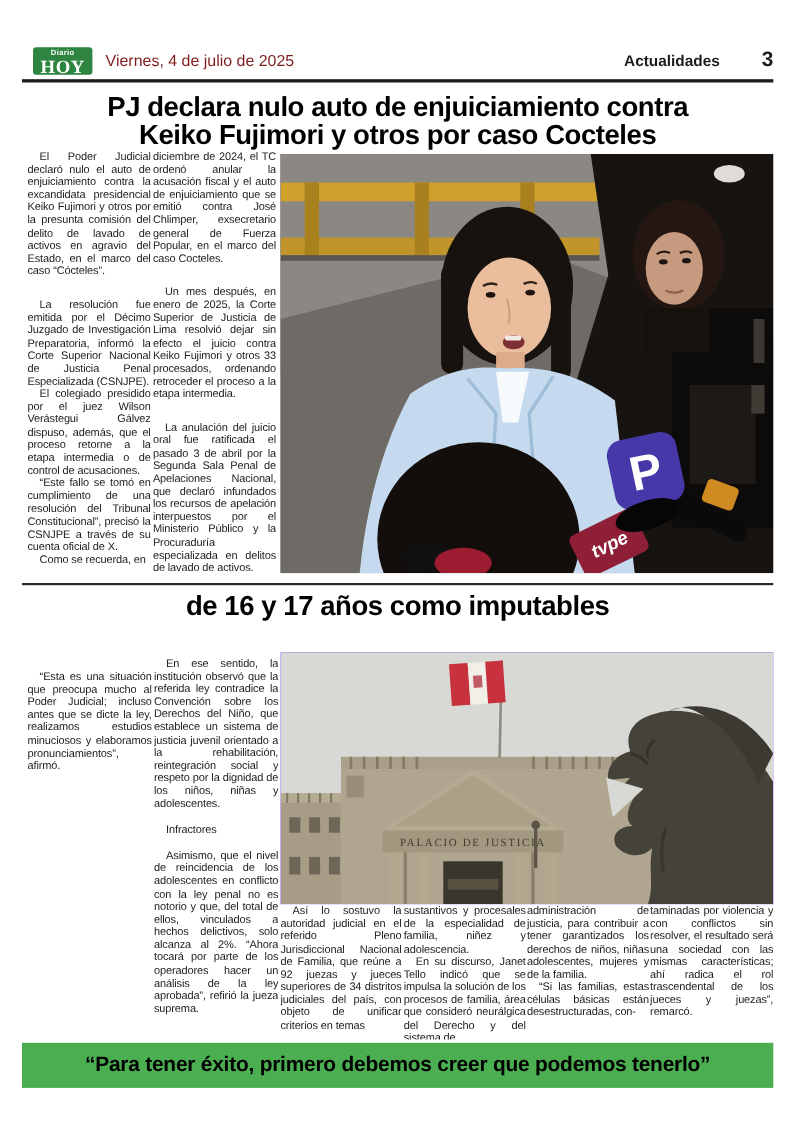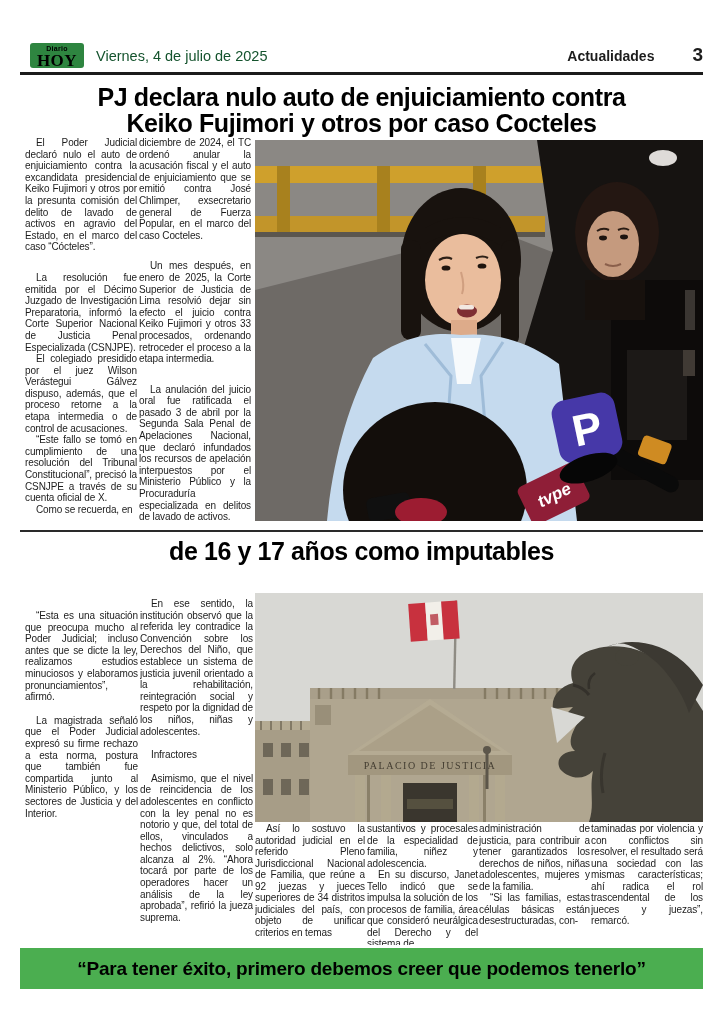--- a/index.html
+++ b/index.html
@@ -5,25 +5,25 @@
   html,body{margin:0;padding:0;}
   body{
     width:723px;height:1024px;background:#ffffff;position:relative;
     font-family:"Liberation Sans", sans-serif;color:#1c1c1c;
     -webkit-font-smoothing:antialiased;overflow:hidden;
   }
   .abs{position:absolute;}
   
   .logo{
     left:30px;top:43px;width:54px;height:25px;background:#2E8540;border-radius:3px;
-    color:#000000;text-align:center;line-height:1;
+    color:#ffffff;text-align:center;line-height:1;
   }
   .logo .lt{font-size:7px;font-weight:bold;padding-top:2px;letter-spacing:.3px;}
   .logo .lm{font-family:"Liberation Serif", serif;font-size:17px;font-weight:bold;letter-spacing:.5px;margin-top:0px;}
-  .date{left:96px;top:48px;font-size:14.5px;color:#14532d;}
+  .date{left:96px;top:48px;font-size:14.5px;color:#7f1d1d;}
   .section-wrap{right:20px;top:44px;display:flex;gap:38px;align-items:baseline;}
   .section{font-size:14px;font-weight:bold;}
   .pagenum{font-size:19px;font-weight:bold;}
   .hrule{left:20px;width:683px;height:3px;background:#1b1b1b;}
   .thinrule{left:20px;width:683px;height:1.5px;background:#2a2a2a;}
   
   .headline{left:20px;width:683px;text-align:center;font-weight:bold;
     font-size:25px;line-height:26px;letter-spacing:-0.4px;color:#000000;}
   
   .col{font-size:10px;line-height:11.6px;text-align:justify;overflow:hidden;letter-spacing:-0.12px;}
@@ -160,21 +160,20 @@
   </figure>
 
   <div class="abs thinrule" style="top:530px;"></div>
 
   <div class="abs headline" style="top:538px;">
     <div>de 16 y 17 años como imputables</div>
   </div>
 
   <div class="abs col" style="left:25px;top:598px;width:113px;height:348px;">
     <p class="gap">“Esta es una situación que preocupa mucho al Poder Judicial; incluso antes que se dicte la ley, realizamos estudios minuciosos y elaboramos pronunciamientos”, afirmó.</p>
-    <p class="gap">La magistrada señaló que el Poder Judicial expresó su firme rechazo a esta norma, postura que también fue compartida junto al Ministerio Público, y los sectores de Justicia y del Interior.</p>
   </div>
 
   <div class="abs col" style="left:140px;top:598px;width:113px;height:348px;">
     <p>En ese sentido, la institución observó que la referida ley contradice la Convención sobre los Derechos del Niño, que establece un sistema de justicia juvenil orientado a la rehabilitación, reintegración social y respeto por la dignidad de los niños, niñas y adolescentes.</p>
     <p class="gap">Infractores</p>
     <p class="gap">Asimismo, que el nivel de reincidencia de los adolescentes en conflicto con la ley penal no es notorio y que, del total de ellos, vinculados a hechos delictivos, solo alcanza al 2%. “Ahora tocará por parte de los operadores hacer un análisis de la ley aprobada”, refirió la jueza suprema.</p>
   </div>
 
   <figure class="abs photo" style="left:255px;top:593px;width:448px;height:229px;margin:0;background:#8b5cf6;">
     <svg width="448" height="229" viewBox="0 0 448 229" xmlns="http://www.w3.org/2000/svg">

